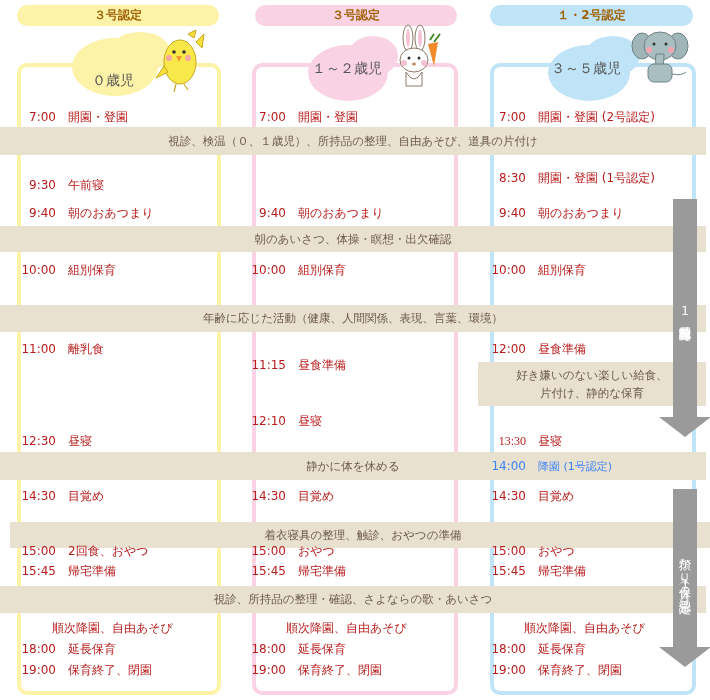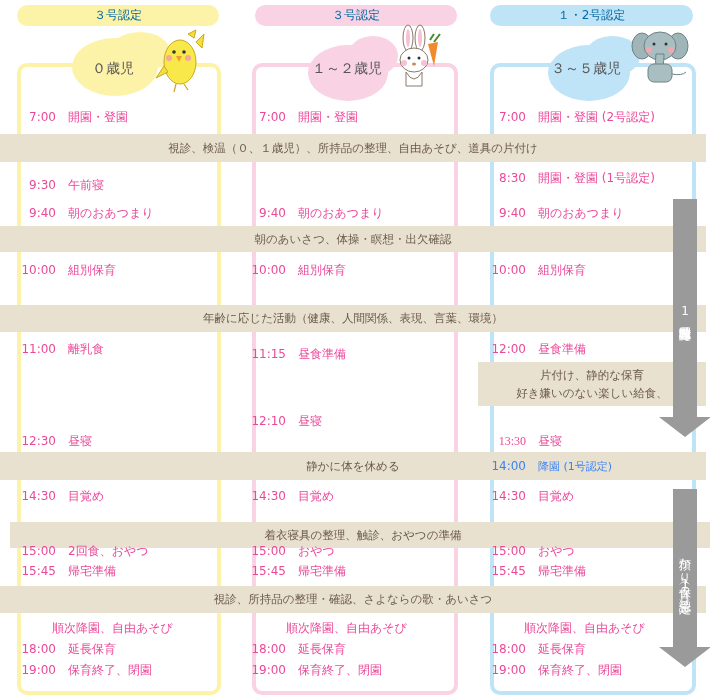--- a/index.html
+++ b/index.html
@@ -1,26 +1,26 @@
 <!DOCTYPE html>
 <html><head>
 <meta charset="utf-8">
 <style>
   * { box-sizing: border-box; margin: 0; padding: 0; }
   body { width: 710px; height: 700px; background: #ffffff; position: relative; overflow: hidden;
          font-family: "DejaVu Sans", "Liberation Sans", sans-serif; color: #4a4a4a; font-size: 12px; }
   .abs { position: absolute; }
   .cert { position: absolute; top: 5px; height: 21px; border-radius: 11px; text-align: center;
-          line-height: 21px; font-size: 12px; color: #0369a1; }
+          line-height: 21px; font-size: 12px; color: #a16207; font-weight: bold; }
   .box { position: absolute; top: 63px; height: 632px; border: 4px solid; border-radius: 10px; background: transparent; }
   .blob { position: absolute; border-radius: 50%; }
   .agelabel { position: absolute; font-size: 14px; color: #555; white-space: nowrap; }
   .band { position: absolute; left: 0; width: 706px; background: #e9e1d0; color: #6b5a4a; font-size: 11.5px;
           text-align: center; }
-  .row { position: absolute; font-size: 12px; color: #ec4899; white-space: nowrap; }
+  .row { position: absolute; font-size: 12px; color: #b91c1c; white-space: nowrap; }
   .row .t { display: inline-block; width: 46px; text-align: right; margin-right: 12px; }
   .arrow { position: absolute; }
   .arrow .shaft { position: absolute; left: 0; width: 24px; background: #9a9a9a; color: #fff;
                   font-size: 12px; writing-mode: vertical-rl; text-orientation: upright; text-align: center;
                   line-height: 24px; padding-top: 4px; }
   .arrow .head { position: absolute; width: 0; height: 0; border-left: 26px solid transparent; border-right: 26px solid transparent;
                  border-top: 20px solid #9a9a9a; }
   .sub-band { position: absolute; background: #e9e1d0; color: #6b5a4a; font-size: 11.5px; text-align: center; line-height: 18px; }
   svg { display: block; }
 </style>
@@ -31,21 +31,21 @@
 <div class="cert" style="left:255px;width:202px;background:#f9d2e3;">３号認定</div>
 <div class="cert" style="left:490px;width:203px;background:#bfe3f7;">１・2号認定</div>
 
 <div class="box" style="left:17px;width:204px;border-color:#fdf3a8;"></div>
 <div class="box" style="left:252px;width:206px;border-color:#f9d2e3;"></div>
 <div class="box" style="left:490px;width:206px;border-color:#bfe3f7;"></div>
 
 <div class="blob" style="left:72px;top:38px;width:86px;height:58px;background:#fdf3a8;"></div>
 <div class="blob" style="left:110px;top:32px;width:60px;height:40px;background:#fdf3a8;"></div>
 <div class="blob" style="left:138px;top:38px;width:30px;height:28px;background:#fdf3a8;"></div>
-<div class="agelabel" style="left:92px;top:60px;">０歳児</div>
+<div class="agelabel" style="left:92px;top:72px;">０歳児</div>
 
 <div class="blob" style="left:308px;top:45px;width:80px;height:56px;background:#f9d2e3;"></div>
 <div class="blob" style="left:348px;top:36px;width:50px;height:40px;background:#f9d2e3;"></div>
 <div class="agelabel" style="left:312px;top:60px;">１～２歳児</div>
 
 <div class="blob" style="left:548px;top:45px;width:82px;height:56px;background:#bfe3f7;"></div>
 <div class="blob" style="left:585px;top:36px;width:55px;height:40px;background:#bfe3f7;"></div>
 <div class="agelabel" style="left:551px;top:60px;">３～５歳児</div>
 
 <div class="abs" style="left:152px;top:28px;width:56px;height:66px;">
@@ -97,58 +97,58 @@
 <div class="row" style="left:10px;top:109px;">
   <span class="t">7:00</span><span>開園・登園</span>
 </div>
 <div class="row" style="left:240px;top:109px;">
   <span class="t">7:00</span><span>開園・登園</span>
 </div>
 <div class="row" style="left:480px;top:109px;">
   <span class="t">7:00</span><span>開園・登園 (2号認定)</span>
 </div>
 
-<div class="band" style="top:134px;height:28px;line-height:28px;">視診、検温（０、１歳児）、所持品の整理、自由あそび、道具の片付け</div>
+<div class="band" style="top:127px;height:28px;line-height:28px;">視診、検温（０、１歳児）、所持品の整理、自由あそび、道具の片付け</div>
 <div class="band" style="top:226px;height:26px;line-height:26px;">朝のあいさつ、体操・瞑想・出欠確認</div>
 <div class="band" style="top:305px;height:27px;line-height:27px;">年齢に応じた活動（健康、人間関係、表現、言葉、環境）</div>
 <div class="band" style="top:452px;height:28px;line-height:28px;">静かに体を休める</div>
 <div class="band" style="top:522px;height:26px;line-height:26px;margin-left:10px;">着衣寝具の整理、触診、おやつの準備</div>
 <div class="band" style="top:586px;height:27px;line-height:27px;">視診、所持品の整理・確認、さよならの歌・あいさつ</div>
 
 <div class="row" style="left:10px;top:177px;"><span class="t">9:30</span><span>午前寝</span></div>
 <div class="row" style="left:10px;top:205px;"><span class="t">9:40</span><span>朝のおあつまり</span></div>
 <div class="row" style="left:10px;top:262px;"><span class="t">10:00</span><span>組別保育</span></div>
 <div class="row" style="left:10px;top:341px;"><span class="t">11:00</span><span>離乳食</span></div>
 <div class="row" style="left:10px;top:433px;"><span class="t">12:30</span><span>昼寝</span></div>
 <div class="row" style="left:10px;top:488px;"><span class="t">14:30</span><span>目覚め</span></div>
 <div class="row" style="left:10px;top:543px;"><span class="t">15:00</span><span>2回食、おやつ</span></div>
 <div class="row" style="left:10px;top:563px;"><span class="t">15:45</span><span>帰宅準備</span></div>
 <div class="row" style="left:52px;top:620px;"><span>順次降園、自由あそび</span></div>
 <div class="row" style="left:10px;top:641px;"><span class="t">18:00</span><span>延長保育</span></div>
 <div class="row" style="left:10px;top:662px;"><span class="t">19:00</span><span>保育終了、閉園</span></div>
 
 <div class="row" style="left:240px;top:205px;"><span class="t">9:40</span><span>朝のおあつまり</span></div>
 <div class="row" style="left:240px;top:262px;"><span class="t">10:00</span><span>組別保育</span></div>
-<div class="row" style="left:240px;top:346px;"><span class="t">11:15</span><span>昼食準備</span></div>
+<div class="row" style="left:240px;top:357px;"><span class="t">11:15</span><span>昼食準備</span></div>
 <div class="row" style="left:240px;top:413px;"><span class="t">12:10</span><span>昼寝</span></div>
 <div class="row" style="left:240px;top:488px;"><span class="t">14:30</span><span>目覚め</span></div>
 <div class="row" style="left:240px;top:543px;"><span class="t">15:00</span><span>おやつ</span></div>
 <div class="row" style="left:240px;top:563px;"><span class="t">15:45</span><span>帰宅準備</span></div>
 <div class="row" style="left:286px;top:620px;"><span>順次降園、自由あそび</span></div>
 <div class="row" style="left:240px;top:641px;"><span class="t">18:00</span><span>延長保育</span></div>
 <div class="row" style="left:240px;top:662px;"><span class="t">19:00</span><span>保育終了、閉園</span></div>
 
 <div class="row" style="left:480px;top:170px;"><span class="t">8:30</span><span>開園・登園 (1号認定)</span></div>
 <div class="row" style="left:480px;top:205px;"><span class="t">9:40</span><span>朝のおあつまり</span></div>
 <div class="row" style="left:480px;top:262px;"><span class="t">10:00</span><span>組別保育</span></div>
 <div class="row" style="left:480px;top:341px;"><span class="t">12:00</span><span>昼食準備</span></div>
 
 <div class="sub-band" style="left:478px;top:362px;width:228px;height:44px;padding-top:4px;">
+  <div>好き嫌いのない楽しい給食、</div>
   <div>片付け、静的な保育</div>
-  <div>好き嫌いのない楽しい給食、</div>
 </div>
 
 <div class="row" style="left:480px;top:433px;font-family:Liberation Serif, serif;"><span class="t">13:30</span><span>昼寝</span></div>
 
 <div class="row" style="left:480px;top:459px;color:#3b82f6;">
   <span class="t">14:00</span><span style="font-size:11px;">降園 (1号認定)</span>
 </div>
 
 <div class="row" style="left:480px;top:488px;"><span class="t">14:30</span><span>目覚め</span></div>
 <div class="row" style="left:480px;top:543px;"><span class="t">15:00</span><span>おやつ</span></div>

